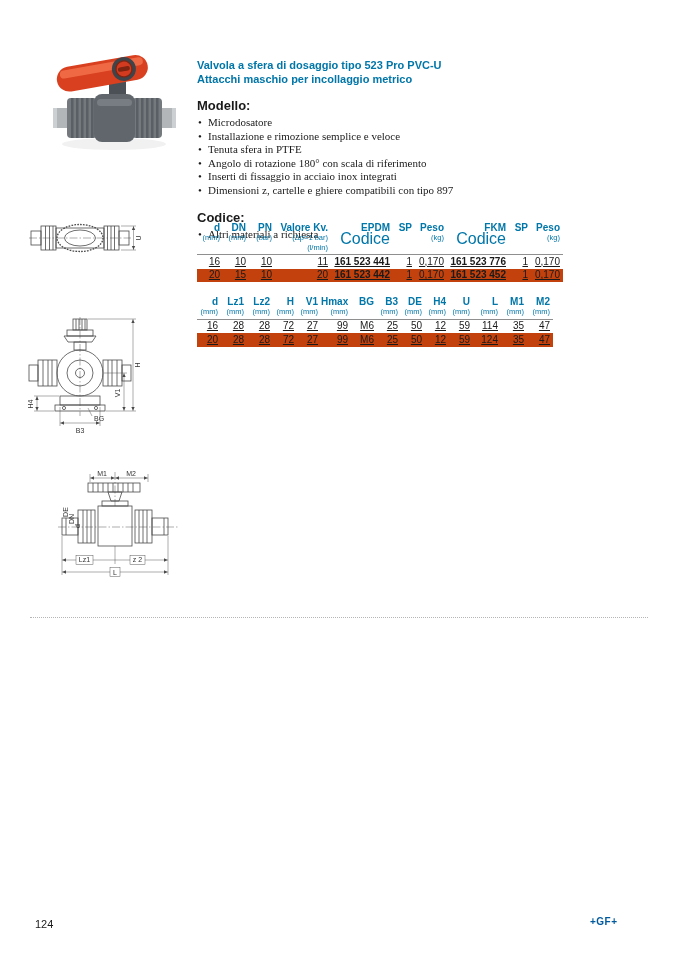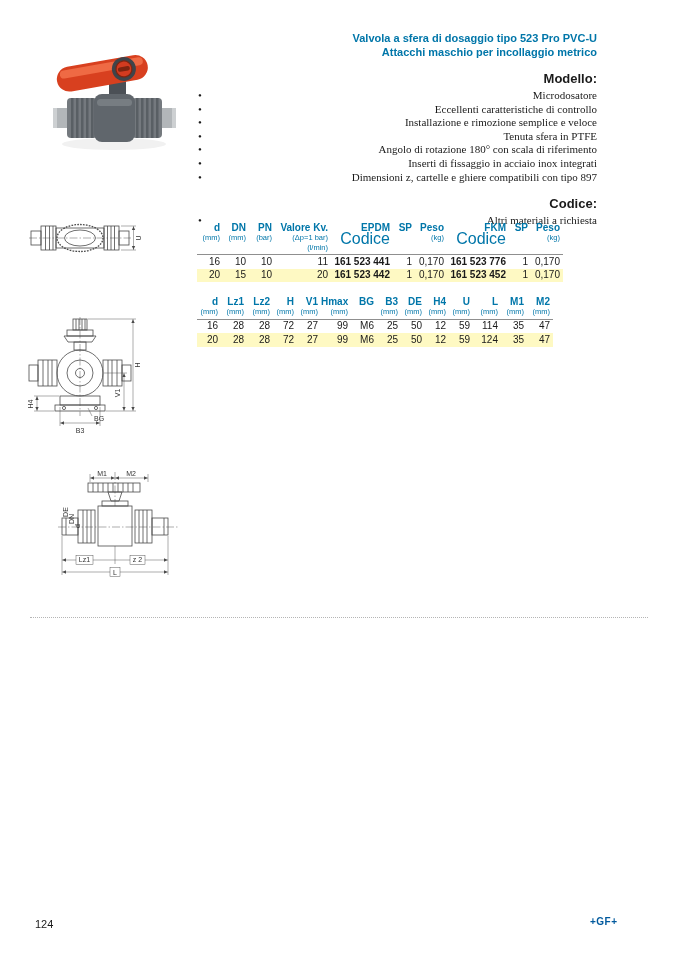--- a/index.html
+++ b/index.html
@@ -2,42 +2,42 @@
 <html><head>
 <meta charset="utf-8">
 <style>
   * { margin:0; padding:0; box-sizing:border-box; }
   html,body { background:#ffffff; }
   #page {
     width:678px; height:959px; position:relative; background:#fff;
     font-family:"Liberation Sans", sans-serif; color:#1a1a1a; overflow:hidden;
   }
   
-  .text-col { position:absolute; left:197px; top:32px; width:400px;text-align:right; }
+  .text-col { position:absolute; left:197px; top:59px; width:400px; }
   .doc-title { color:#0076a9; font-weight:bold; font-size:11px; line-height:13.5px; }
   .section-label { font-weight:bold; font-size:13px; margin-top:12px; margin-bottom:3px; }
   .bullets { list-style:none; }
   .bullets li { font-size:11px; line-height:13.6px; padding-left:11px; position:relative;font-family:Liberation Serif, serif; }
   .bullets li::before { content:"\2022"; position:absolute; left:1px; }
   
   .tbl-wrap { position:absolute; left:197px; }
   #table1-wrap { top:222px; }
   #table2-wrap { top:296px; }
   .data-table { border-collapse:collapse; table-layout:fixed; font-size:10px; }
   .data-table th {
     color:#0076a9; text-align:right; vertical-align:top;
     padding:0 3px 2px 0; border-bottom:1px solid #8f8f8f;
     font-weight:bold; font-size:10px; line-height:11px;
   }
   .th-u { display:block; font-weight:normal; font-size:7.5px; line-height:9.5px; }
   .th-b { display:block; font-weight:normal; font-size:16px; line-height:11px; }
   .th-u.indent { padding-left:12px; }
   th.kv-head { text-align:right; padding-left:3px; }
-  .data-table td { text-align:right; padding:1.5px 3px; line-height:10.5px; white-space:nowrap; }
-  tr.shaded td { background:#fef9c3; }
+  .data-table td { text-align:right; padding:1.5px 3px; line-height:10.5px; white-space:nowrap;text-decoration:underline; }
+  tr.shaded td { background:#c2410c; }
   td.code { font-weight:bold; }
   
   .fig { position:absolute; }
   #photo  { left:52px;  top:36px;  width:125px; height:140px; }
   #drawA  { left:28px;  top:200px; width:115px; height:75px; }
   #drawB  { left:28px;  top:316px; width:120px; height:132px; }
   #drawC  { left:58px;  top:470px; width:125px; height:118px; }
   .fig svg { width:100%; height:100%; display:block; }
   .dimtext { font-family:"Liberation Sans", sans-serif; font-size:7px; fill:#333; }
   
@@ -93,21 +93,20 @@
     </svg>
   </div>
 
   <div class="text-col">
     <div class="doc-title">Valvola a sfera di dosaggio tipo 523 Pro PVC-U</div>
     <div class="doc-title">Attacchi maschio per incollaggio metrico</div>
 
     <div class="section-label">Modello:</div>
     <ul class="bullets">
       <li>Microdosatore</li>
-      <li>Eccellenti caratteristiche di controllo</li>
       <li>Installazione e rimozione semplice e veloce</li>
       <li>Tenuta sfera in PTFE</li>
       <li>Angolo di rotazione 180° con scala di riferimento</li>
       <li>Inserti di fissaggio in acciaio inox integrati</li>
       <li>Dimensioni z, cartelle e ghiere compatibili con tipo 897</li>
     </ul>
 
     <div class="section-label">Codice:</div>
     <ul class="bullets">
       <li>Altri materiali a richiesta</li>

